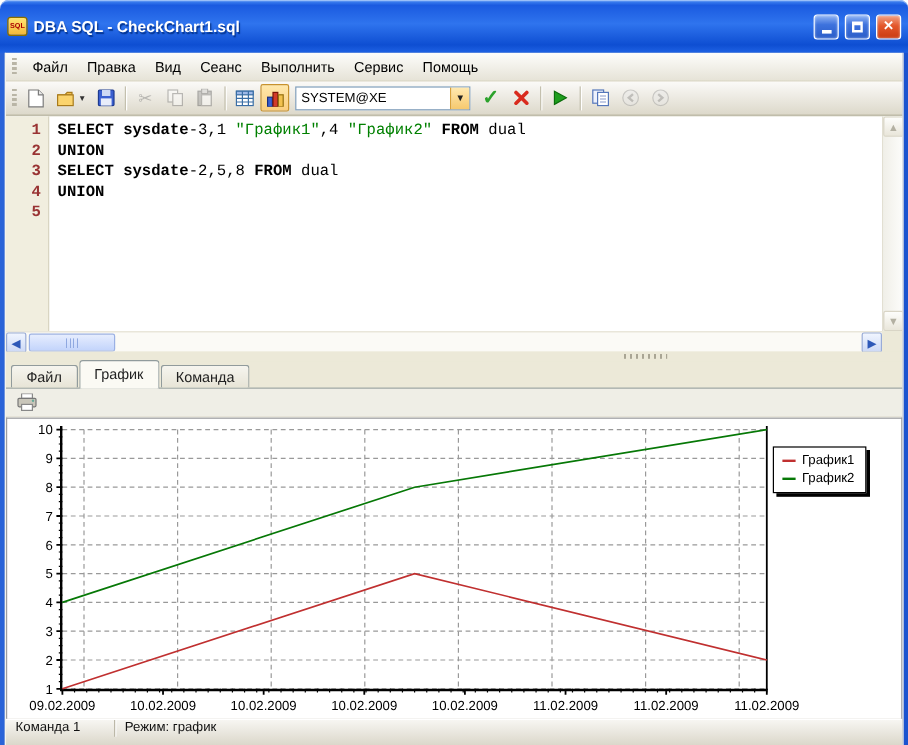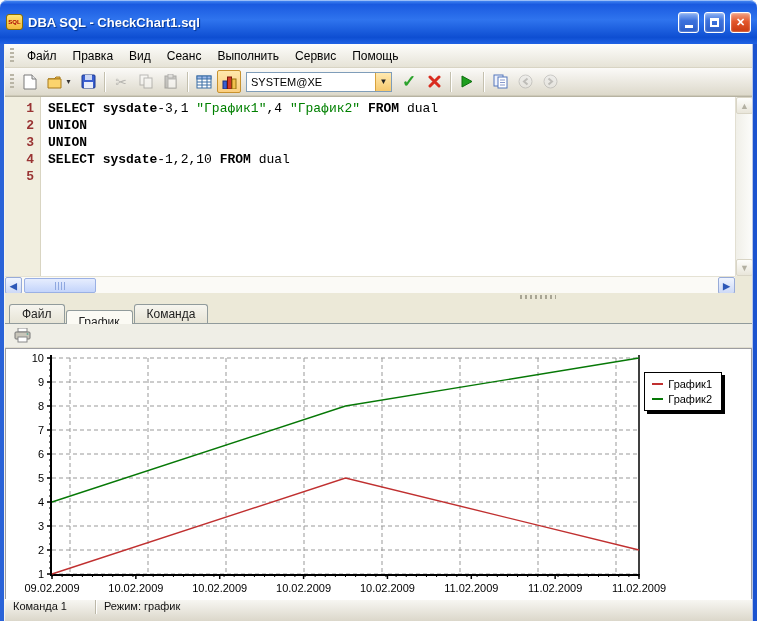--- a/index.html
+++ b/index.html
@@ -74,21 +74,21 @@
   
   .splitter{height:8px;background:#ece9d8;display:flex;align-items:center;}
   .split-grip{margin-left:69%;width:36px;height:4px;
     background:repeating-linear-gradient(90deg,#a9a594 0 2px,transparent 2px 5px);}
 
   
   .tabstrip{height:23px;display:flex;align-items:flex-end;padding-left:4px;border-bottom:1px solid #919b9c;background:#ece9d8;}
   .tab{height:19px;padding:2px 12px 0;margin-right:1px;font-size:12px;color:#222;
     border:1px solid #919b9c;border-bottom:none;border-radius:3px 3px 0 0;
     background:linear-gradient(180deg,#f6f5ef,#e7e4d6);}
-  .tab.active{height:14px;margin-bottom:-1px;padding-top:4px;background:#fbfaf4;font-size:12px;}
+  .tab.active{height:24px;margin-bottom:-1px;padding-top:4px;background:#fbfaf4;font-size:12px;}
   .tabpage-bar{height:24px;display:flex;align-items:center;padding:0 6px;background:#efeee6;border-bottom:1px solid #e0ddcf;}
   .print-btn{width:22px;height:20px;display:flex;align-items:center;justify-content:center;}
 
   
   .chart-panel{flex:1;background:#fff;border:1px solid #9d9da1;border-bottom:none;position:relative;min-height:0;}
   svg text{font-family:"Liberation Sans",sans-serif;}
   .legend{position:absolute;top:23px;right:29px;background:#fff;border:1px solid #000;
     box-shadow:3px 3px 0 #000;padding:3px 9px 4px 7px;}
   .legend-row{display:flex;align-items:center;gap:5px;height:15px;}
   .legend-swatch{width:11px;height:2px;}
@@ -246,22 +246,22 @@
         <div class="gutter" id="gutter">
             <div class="gut-num">1</div>
             <div class="gut-num">2</div>
             <div class="gut-num">3</div>
             <div class="gut-num">4</div>
             <div class="gut-num">5</div>
           </div>
         <div class="code" id="code-area">
             <div class="code-line"><span class="tok-kw">SELECT</span><span class="tok-pl"> </span><span class="tok-kw">sysdate</span><span class="tok-pl">-3,1 </span><span class="tok-str">"График1"</span><span class="tok-pl">,4 </span><span class="tok-str">"График2"</span><span class="tok-pl"> </span><span class="tok-kw">FROM</span><span class="tok-pl"> dual</span></div>
             <div class="code-line"><span class="tok-kw">UNION</span></div>
+            <div class="code-line"><span class="tok-kw">SELECT</span><span class="tok-pl"> </span><span class="tok-kw">sysdate</span><span class="tok-pl">-2,5,8 </span><span class="tok-kw">FROM</span><span class="tok-pl"> dual</span></div>
             <div class="code-line"><span class="tok-kw">UNION</span></div>
-            <div class="code-line"><span class="tok-kw">SELECT</span><span class="tok-pl"> </span><span class="tok-kw">sysdate</span><span class="tok-pl">-1,2,10 </span><span class="tok-kw">FROM</span><span class="tok-pl"> dual</span></div>
           </div>
         <div class="vscroll">
           <div class="sb-btn">
               <span>▲</span>
             </div>
           <div class="sb-btn">
               <span>▼</span>
             </div>
         </div>
       </div>

